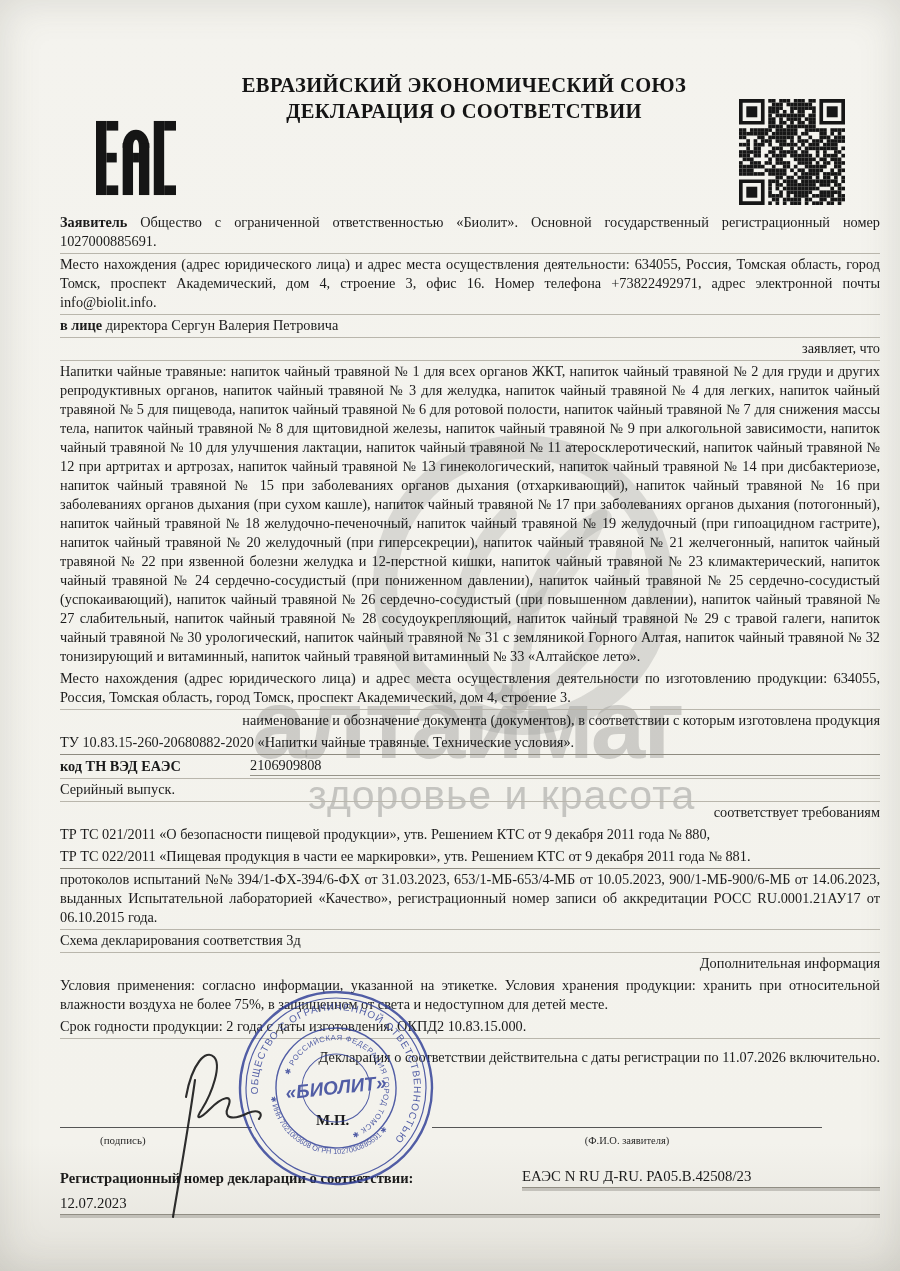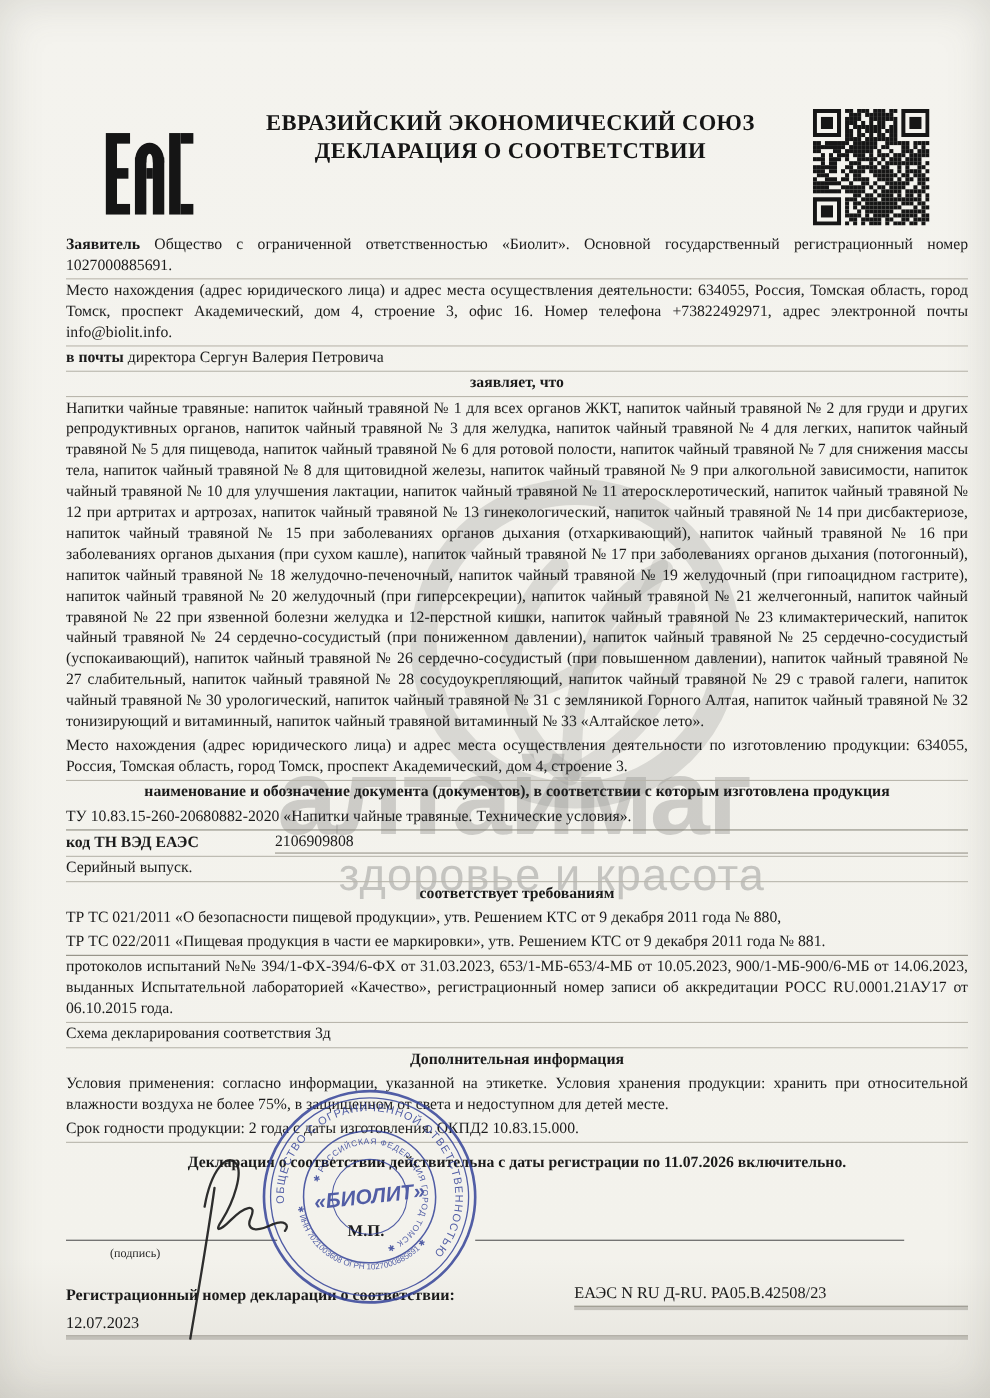--- a/index.html
+++ b/index.html
@@ -13,34 +13,34 @@
   }
   .page{
     position:absolute;inset:0;
     background:linear-gradient(180deg,#f4f3ee 0%,#f3f2ec 90%,#e3e1da 100%);
     box-shadow:inset 0 0 40px rgba(90,90,80,.18);
   }
   
   .titles{
     position:absolute;left:60px;right:32px;top:72px;
     text-align:center;font-weight:bold;font-size:20.5px;line-height:26px;
-    letter-spacing:.4px;color:#141414;margin-top:27px;
+    letter-spacing:.4px;color:#141414;
   }
   .eac-mark{position:absolute;left:96px;top:110px;width:80px;height:96px;}
   .qr{position:absolute;left:739px;top:99px;width:106px;height:106px;}
   
   .content{
     position:absolute;left:60px;right:20px;top:212px;
     font-size:14.3px;line-height:19px;z-index:2;
   }
   .r{border-bottom:1px solid #b9b6ac;padding:1px 0 2px;text-align:justify;}
   .r.nb{border-bottom:none;}
   .r.dark{border-bottom-color:#8e8b80;}
   .lead{font-weight:bold;}
-  .boldrow{font-weight:bold;text-align:center;}
+  .boldrow{font-weight:normal;text-align:right;}
   .tnved-row{display:flex;align-items:flex-end;}
   .tnved-row .lbl{font-weight:bold;flex:0 0 190px;}
   .tnved-row .val{flex:1;border-bottom:1px solid #97948a;padding-bottom:0;}
   
   .sigarea{position:relative;height:78px;margin-top:14px;}
   .sig-line{position:absolute;left:0;top:44px;width:192px;border-bottom:1.4px solid #555;}
   .sig-caption{position:absolute;left:40px;top:48px;font-size:11px;color:#2a2a2a;}
   .mp{position:absolute;left:256px;top:28px;font-weight:bold;font-size:15px;}
   .fio-line{position:absolute;left:372px;top:44px;width:390px;border-bottom:1.4px solid #555;}
   .fio-name{position:absolute;left:372px;top:22px;width:390px;text-align:center;font-size:14.5px;}
@@ -578,21 +578,21 @@
         <path d="M0,22 h7 v7 h-7 z M1,23 h5 v5 h-5 z" fill-rule="evenodd" fill="#161616"></path>
         <rect x="2" y="24" width="3" height="3" fill="#161616"></rect>
       </svg></div>
 
   <div class="content">
 
     <div class="r"><span class="lead">Заявитель</span><span> Общество с ограниченной ответственностью «Биолит». Основной государственный регистрационный номер 1027000885691.</span></div>
 
     <div class="r">Место нахождения (адрес юридического лица) и адрес места осуществления деятельности: 634055, Россия, Томская область, город Томск, проспект Академический, дом 4, строение 3, офис 16. Номер телефона +73822492971, адрес электронной почты info@biolit.info.</div>
 
-    <div class="r"><span class="lead">в почты</span><span> директора Сергун Валерия Петровича</span></div>
+    <div class="r"><span class="lead">в лице</span><span> директора Сергун Валерия Петровича</span></div>
 
     <div class="r boldrow">заявляет, что</div>
 
     <div class="r nb">Напитки чайные травяные: напиток чайный травяной № 1 для всех органов ЖКТ, напиток чайный травяной № 2 для груди и других репродуктивных органов, напиток чайный травяной № 3 для желудка, напиток чайный травяной № 4 для легких, напиток чайный травяной № 5 для пищевода, напиток чайный травяной № 6 для ротовой полости, напиток чайный травяной № 7 для снижения массы тела, напиток чайный травяной № 8 для щитовидной железы, напиток чайный травяной № 9 при алкогольной зависимости, напиток чайный травяной № 10 для улучшения лактации, напиток чайный травяной № 11 атеросклеротический, напиток чайный травяной № 12 при артритах и артрозах, напиток чайный травяной № 13 гинекологический, напиток чайный травяной № 14 при дисбактериозе, напиток чайный травяной № 15 при заболеваниях органов дыхания (отхаркивающий), напиток чайный травяной № 16 при заболеваниях органов дыхания (при сухом кашле), напиток чайный травяной № 17 при заболеваниях органов дыхания (потогонный), напиток чайный травяной № 18 желудочно-печеночный, напиток чайный травяной № 19 желудочный (при гипоацидном гастрите), напиток чайный травяной № 20 желудочный (при гиперсекреции), напиток чайный травяной № 21 желчегонный, напиток чайный травяной № 22 при язвенной болезни желудка и 12-перстной кишки, напиток чайный травяной № 23 климактерический, напиток чайный травяной № 24 сердечно-сосудистый (при пониженном давлении), напиток чайный травяной № 25 сердечно-сосудистый (успокаивающий), напиток чайный травяной № 26 сердечно-сосудистый (при повышенном давлении), напиток чайный травяной № 27 слабительный, напиток чайный травяной № 28 сосудоукрепляющий, напиток чайный травяной № 29 с травой галеги, напиток чайный травяной № 30 урологический, напиток чайный травяной № 31 с земляникой Горного Алтая,  напиток чайный травяной № 32 тонизирующий и витаминный, напиток чайный травяной витаминный № 33 «Алтайское лето».</div>
 
 
     <div class="r">Место нахождения (адрес юридического лица) и адрес места осуществления деятельности по изготовлению продукции: 634055, Россия, Томская область, город Томск, проспект Академический, дом 4, строение 3.</div>
 
     <div class="r nb boldrow">наименование и обозначение документа (документов), в соответствии с которым изготовлена продукция</div>
 
@@ -622,20 +622,21 @@
 
     <div class="r">Срок годности продукции: 2 года с даты изготовления. ОКПД2 10.83.15.000.</div>
 
     <div class="r nb boldrow" style="margin-top:8px">Декларация о соответствии действительна с даты регистрации по 11.07.2026 включительно.</div>
 
     <div class="sigarea">
       <div class="sig-line"></div>
       <div class="sig-caption">(подпись)</div>
       <div class="mp">М.П.</div>
       <div class="fio-line"></div>
+      <div class="fio-caption">(Ф.И.О. заявителя)</div>
     </div>
 
     <div class="regrow">
       <span class="rlbl">Регистрационный номер декларации о соответствии:</span>
       <span class="rval">ЕАЭС N RU Д-RU. РА05.В.42508/23</span>
     </div>
     <div class="regrow">
       <span class="rval">12.07.2023</span>
     </div>
 

